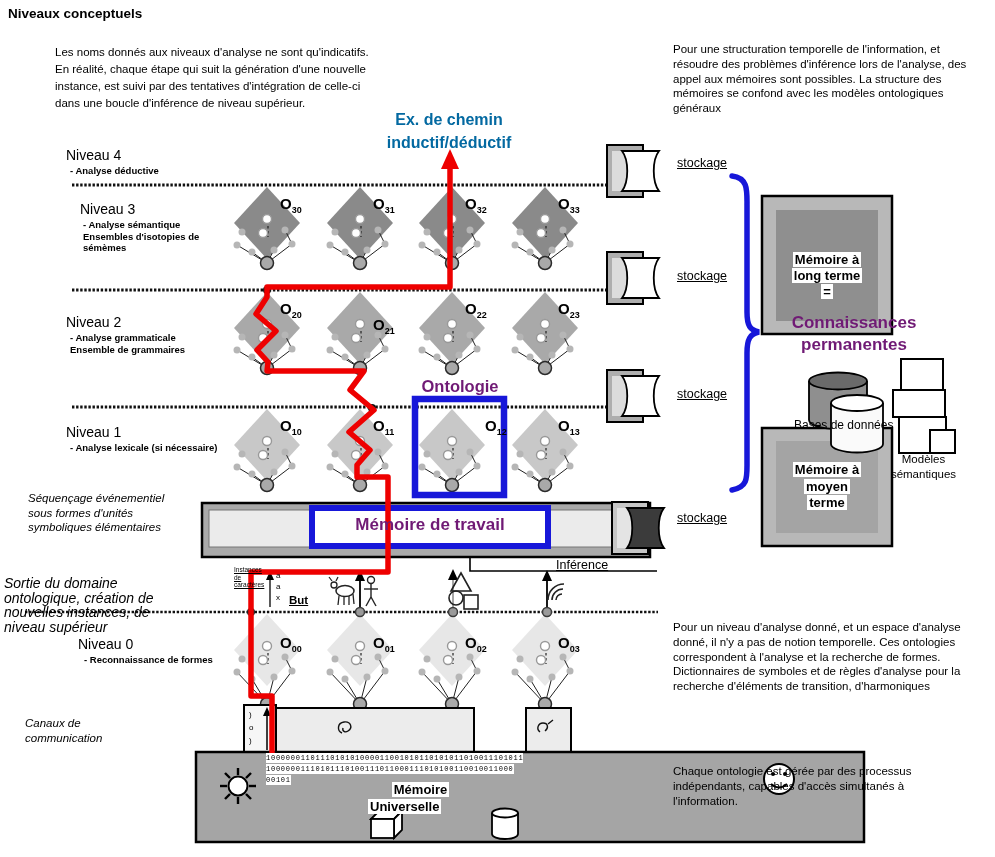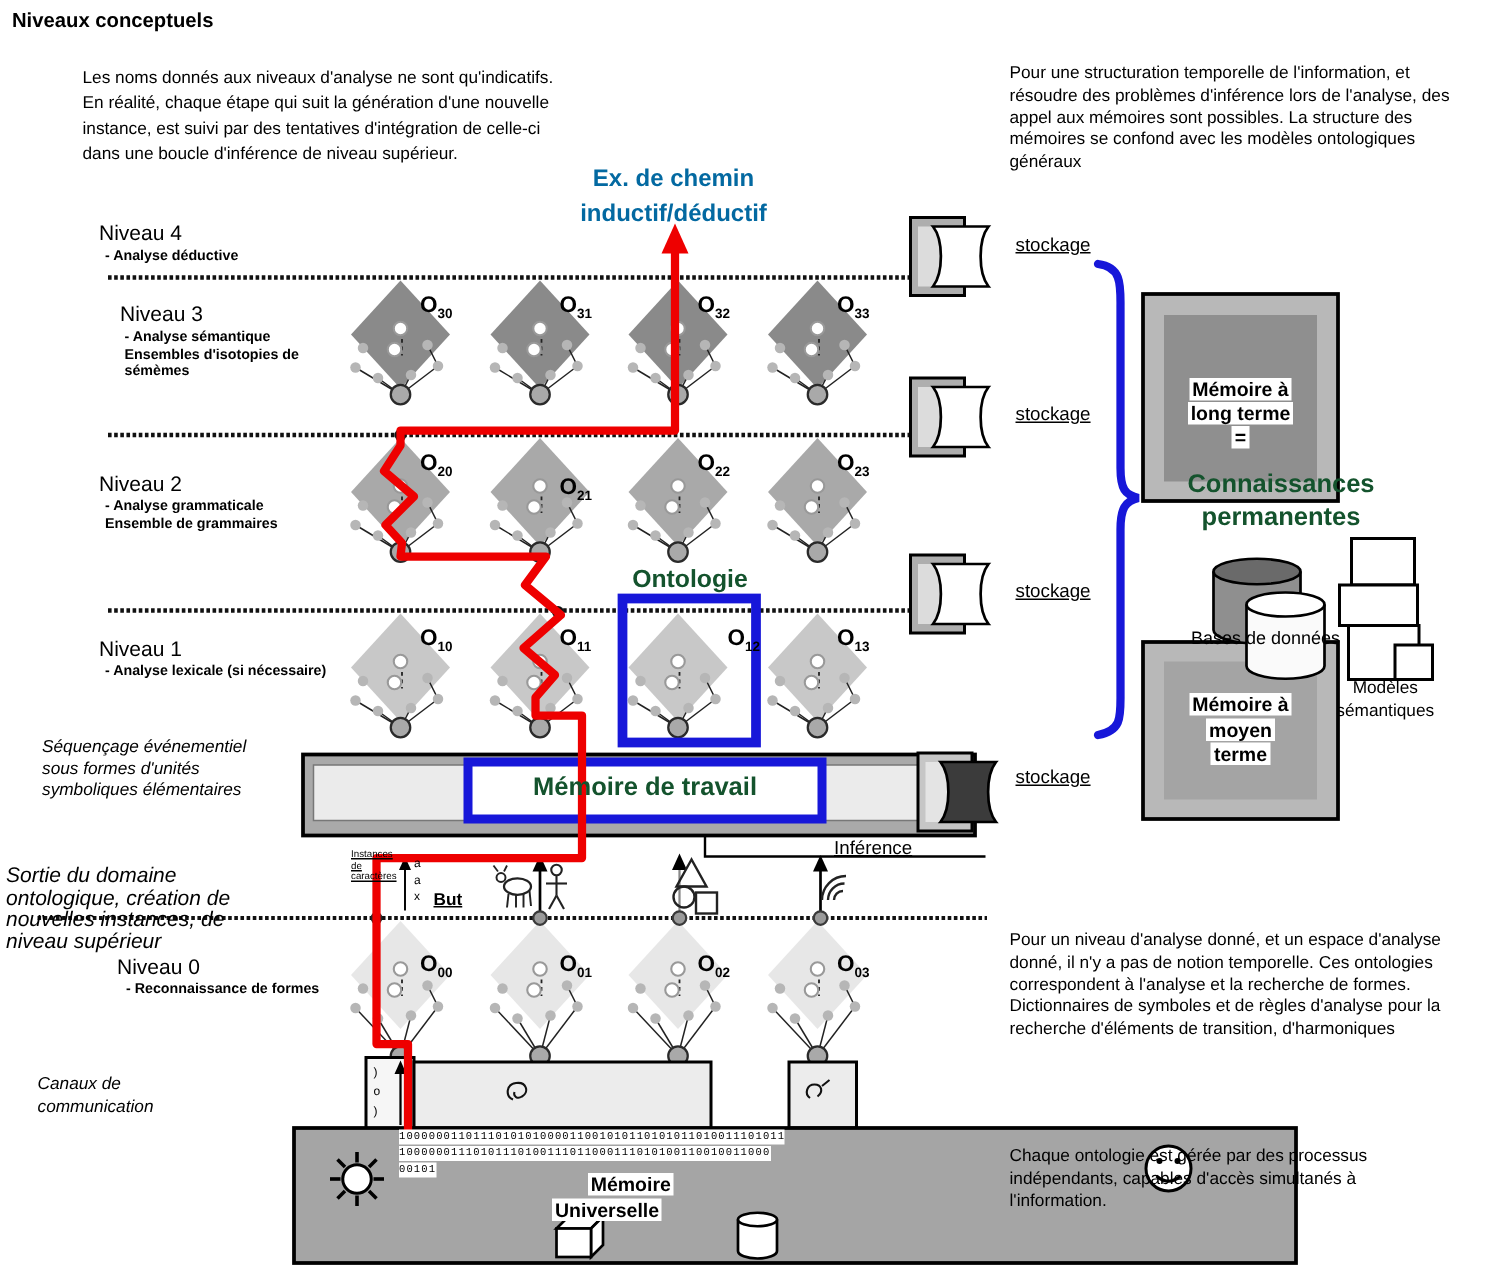--- a/index.html
+++ b/index.html
@@ -8,21 +8,21 @@
   .abs{position:absolute;}
   .prelines{white-space:pre-line;}
   .b{font-weight:bold;}
   .i{font-style:italic;}
   .und{text-decoration:underline;}
   .para{font-size:11.5px;line-height:14.8px;}
   .intro{font-size:11.5px;line-height:17px;}
   .lvlname{font-weight:normal;font-size:14px;}
   .lvldesc{font-weight:bold;font-size:9.5px;line-height:11.5px;}
   .red{color:#0369a1;}
-  .blue{color:#14532d;}
+  .blue{color:#701a75;}
   .olabel{position:absolute;font-weight:bold;font-size:15px;width:60px;}
   .olabel sub{font-size:9px;}
   .stock{position:absolute;font-size:12.5px;text-decoration:underline;}
   .hl{background:#fff;padding:0 2px;}
   .bin{position:absolute;font-family:Liberation Mono, monospace;font-size:7px;
        letter-spacing:0.75px;background:#fff;white-space:nowrap;line-height:10px;}
   .tinytxt{font-size:6.5px;line-height:7.5px;text-decoration:underline;}
   svg{position:absolute;left:0;top:0;}
   #textlayer{position:absolute;left:0;top:0;width:995px;height:857px;z-index:2;pointer-events:none;}
 </style>

